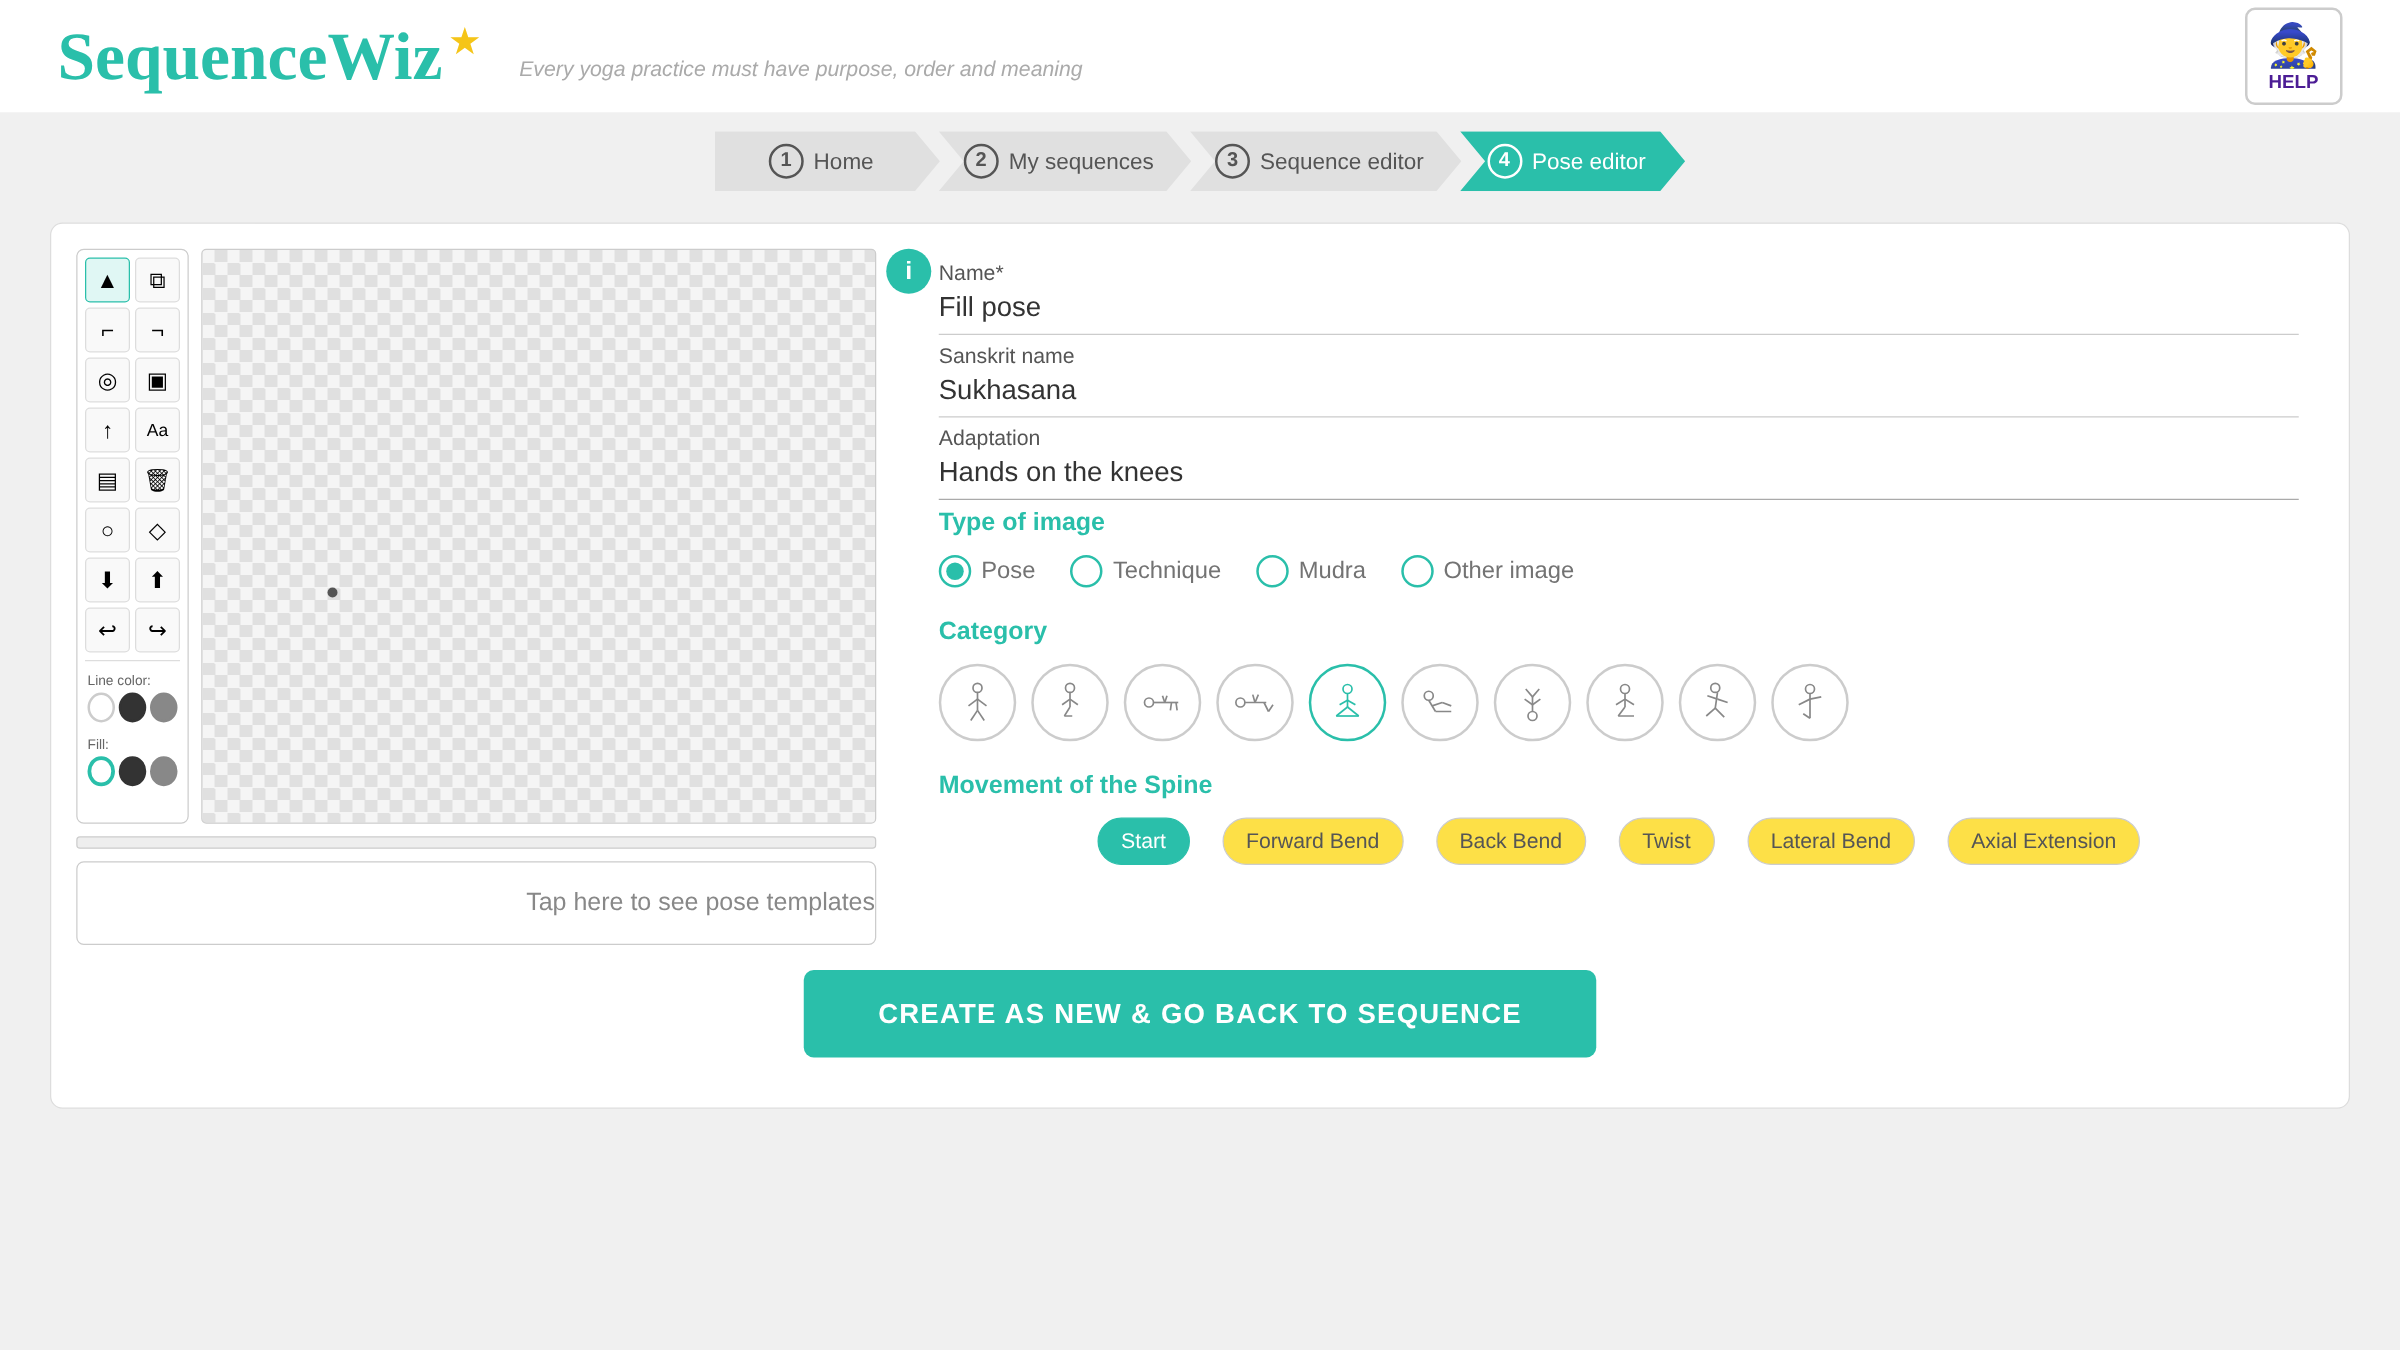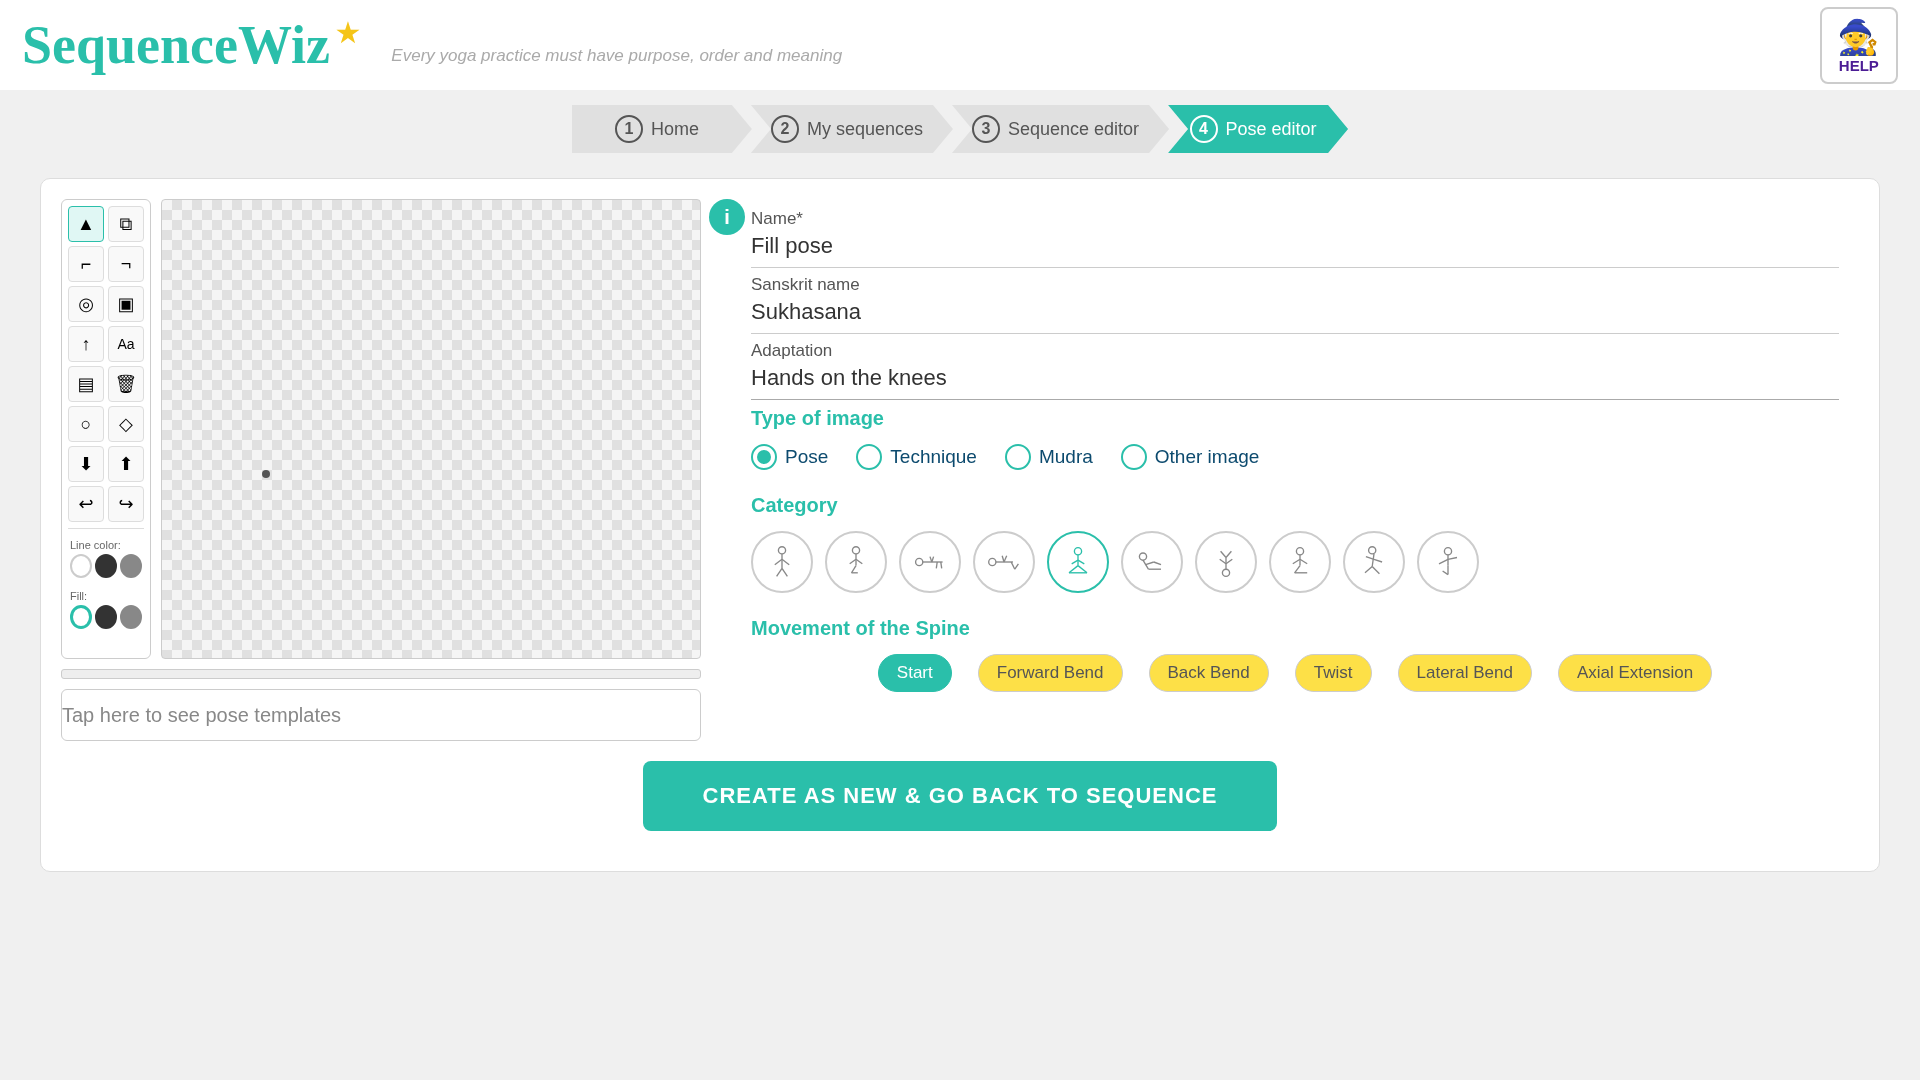--- a/index.html
+++ b/index.html
@@ -10,21 +10,21 @@
       height: 1080px;
       overflow: hidden;
       position: relative;
     }
 
     
     .header {
       display: flex;
       align-items: center;
       justify-content: space-between;
-      padding: 10px 22px;
+      padding: 10px 46px;
       background: #fff;
       height: 90px;
     }
     .help-btn {
       display: flex;
       flex-direction: column;
       align-items: center;
       border: 2px solid #ccc;
       border-radius: 8px;
       padding: 8px 16px;
@@ -174,27 +174,27 @@
       display: flex;
       align-items: center;
       justify-content: center;
       color: #fff;
       font-weight: bold;
       font-size: 20px;
       cursor: pointer;
     }
     .template-btn {
       width: 100%;
-      height: 52px;
+      height: 67px;
       background: #fff;
       border: 1px solid #ccc;
       border-radius: 6px;
       display: flex;
       align-items: center;
-      justify-content: flex-start;
+      justify-content: flex-end;
       font-size: 20px;
       color: #888;
       cursor: pointer;
     }
 
     
     .right-panel {
       flex: 1;
       padding: 10px 20px;
     }
@@ -246,21 +246,21 @@
     }
     .radio-circle.checked::after {
       content: '';
       width: 14px;
       height: 14px;
       border-radius: 50%;
       background: #2abfaa;
     }
     .radio-label {
       font-size: 19px;
-      color: #0c4a6e;
+      color: #737373;
     }
 
     
     .category-row {
       display: flex;
       gap: 12px;
       flex-wrap: wrap;
       margin-bottom: 24px;
     }
     .category-icon {

